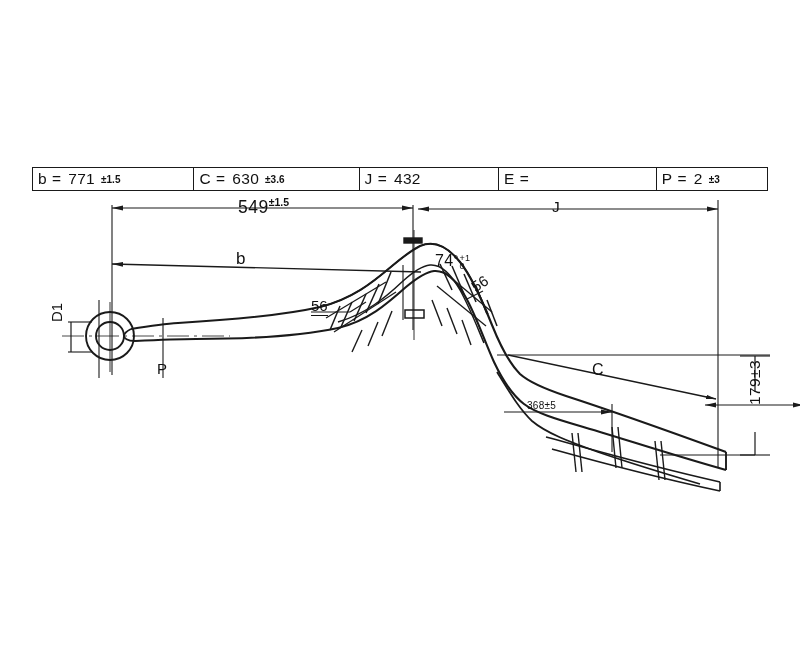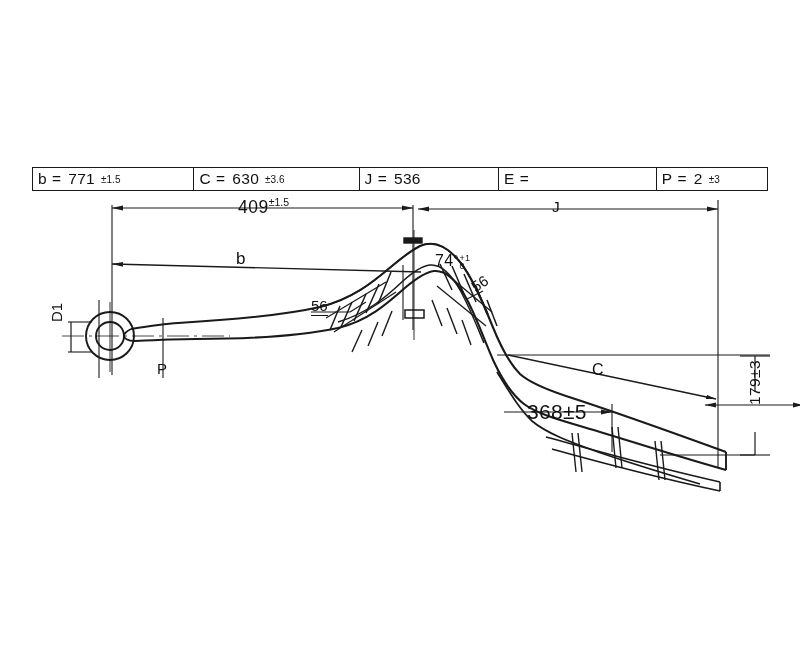--- a/index.html
+++ b/index.html
@@ -51,21 +51,21 @@
   .c-c { width: 22.5%; }
   .c-j { width: 19%; }
   .c-e { width: 21.5%; }
   .c-p { width: 15%; }
   .sym { font-style: normal; }
   .eq { margin: 0 7px 0 5px; }
   .val { margin-right: 6px; }
   .tol {
     font-size: 10px;
     vertical-align: super;
-    font-weight: normal;
+    font-weight: bold;
     letter-spacing: 0;
     text-align: right;
   }
   .lbl {
     position: absolute;
     color: #111111;
     white-space: nowrap;
     font-family: "Liberation Sans", sans-serif;
     background: transparent;
   }
@@ -83,21 +83,21 @@
     text-align: left;
     margin-left: 1px;
   }
   .frac .up { display: block; }
   .frac .dn { display: block; }
   .lbl-56a { left: 311px; top: 297px; font-size: 15px; border-bottom: 1.3px solid #111; padding-bottom: 1px;}
   .lbl-56b { left: 468px; top: 281px; font-size: 15px; transform: rotate(-34deg); transform-origin: left top; }
   .lbl-D1  { left: 48px;  top: 322px; font-size: 15px; transform: rotate(-90deg); transform-origin: left top; }
   .lbl-P   { left: 157px; top: 360px; font-size: 15px; }
   .lbl-C   { left: 592px; top: 361px; font-size: 16px; }
-  .lbl-368 { left: 527px; top: 400px; font-size: 21px; letter-spacing: 0.3px; }
+  .lbl-368 { left: 527px; top: 400px; font-size: 10px; letter-spacing: 0.3px; }
   .lbl-179 { left: 746px; top: 405px; font-size: 15.5px; transform: rotate(-90deg); transform-origin: left top; letter-spacing: 0.4px;}
 </style>
 </head>
 <body>
 
 <div id="root">
 
   <svg id="drawing" viewBox="0 0 800 650">
     <defs>
       <marker id="arrL" markerWidth="12" markerHeight="8" refX="11" refY="4" orient="auto" markerUnits="userSpaceOnUse">
@@ -291,39 +291,39 @@
     </div>
     <div class="spec-cell c-c">
       <span class="sym">C</span>
       <span class="eq">=</span>
       <span class="val">630</span>
       <span class="tol">±3.6</span>
     </div>
     <div class="spec-cell c-j">
       <span class="sym">J</span>
       <span class="eq">=</span>
-      <span class="val">536</span>
+      <span class="val">432</span>
       <span class="tol"></span>
     </div>
     <div class="spec-cell c-e">
       <span class="sym">E</span>
       <span class="eq">=</span>
       <span class="val"></span>
       <span class="tol"></span>
     </div>
     <div class="spec-cell c-p">
       <span class="sym">P</span>
       <span class="eq">=</span>
       <span class="val">2</span>
       <span class="tol">±3</span>
     </div>
   </div>
 
   <div class="lbl lbl-549">
-    <span>409</span><span class="tol">±1.5</span>
+    <span>549</span><span class="tol">±1.5</span>
   </div>
 
   <div class="lbl lbl-b">b</div>
 
   <div class="lbl lbl-J">J</div>
 
   <div class="lbl lbl-ang">
     <span>74</span><span class="deg">°</span><span class="frac"><span class="up">+1</span><span class="dn">0</span></span>
   </div>
 

